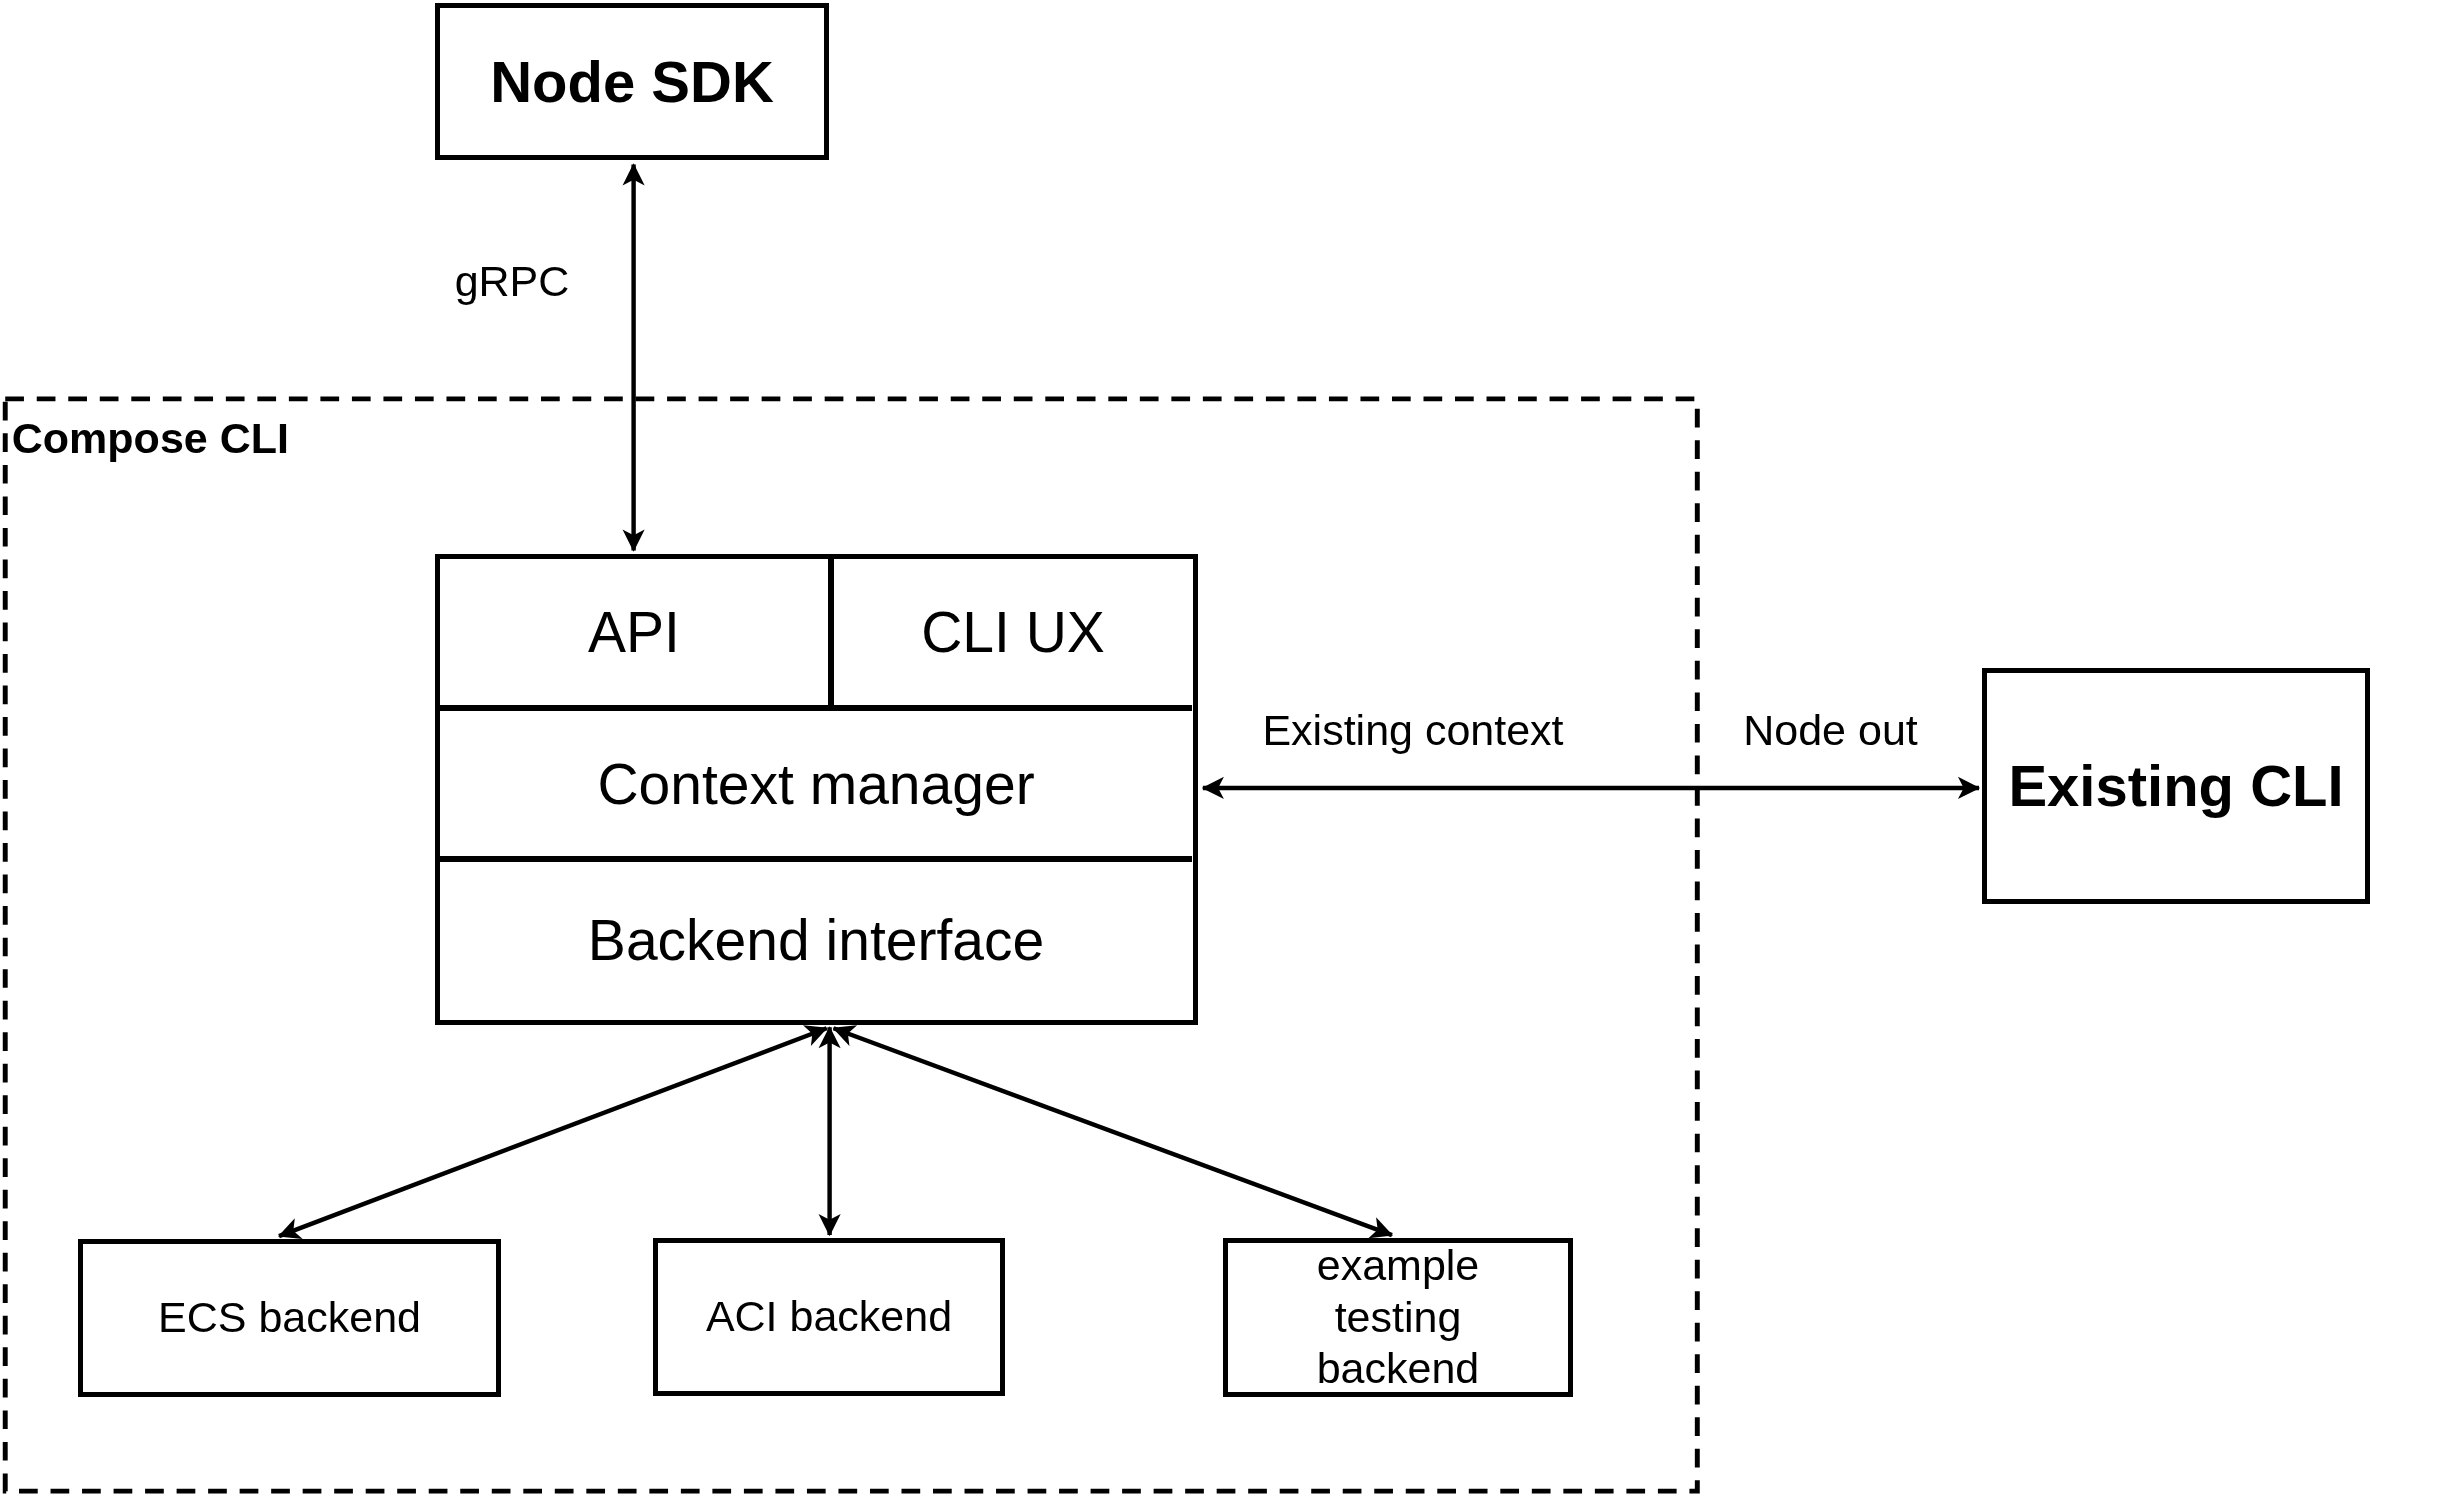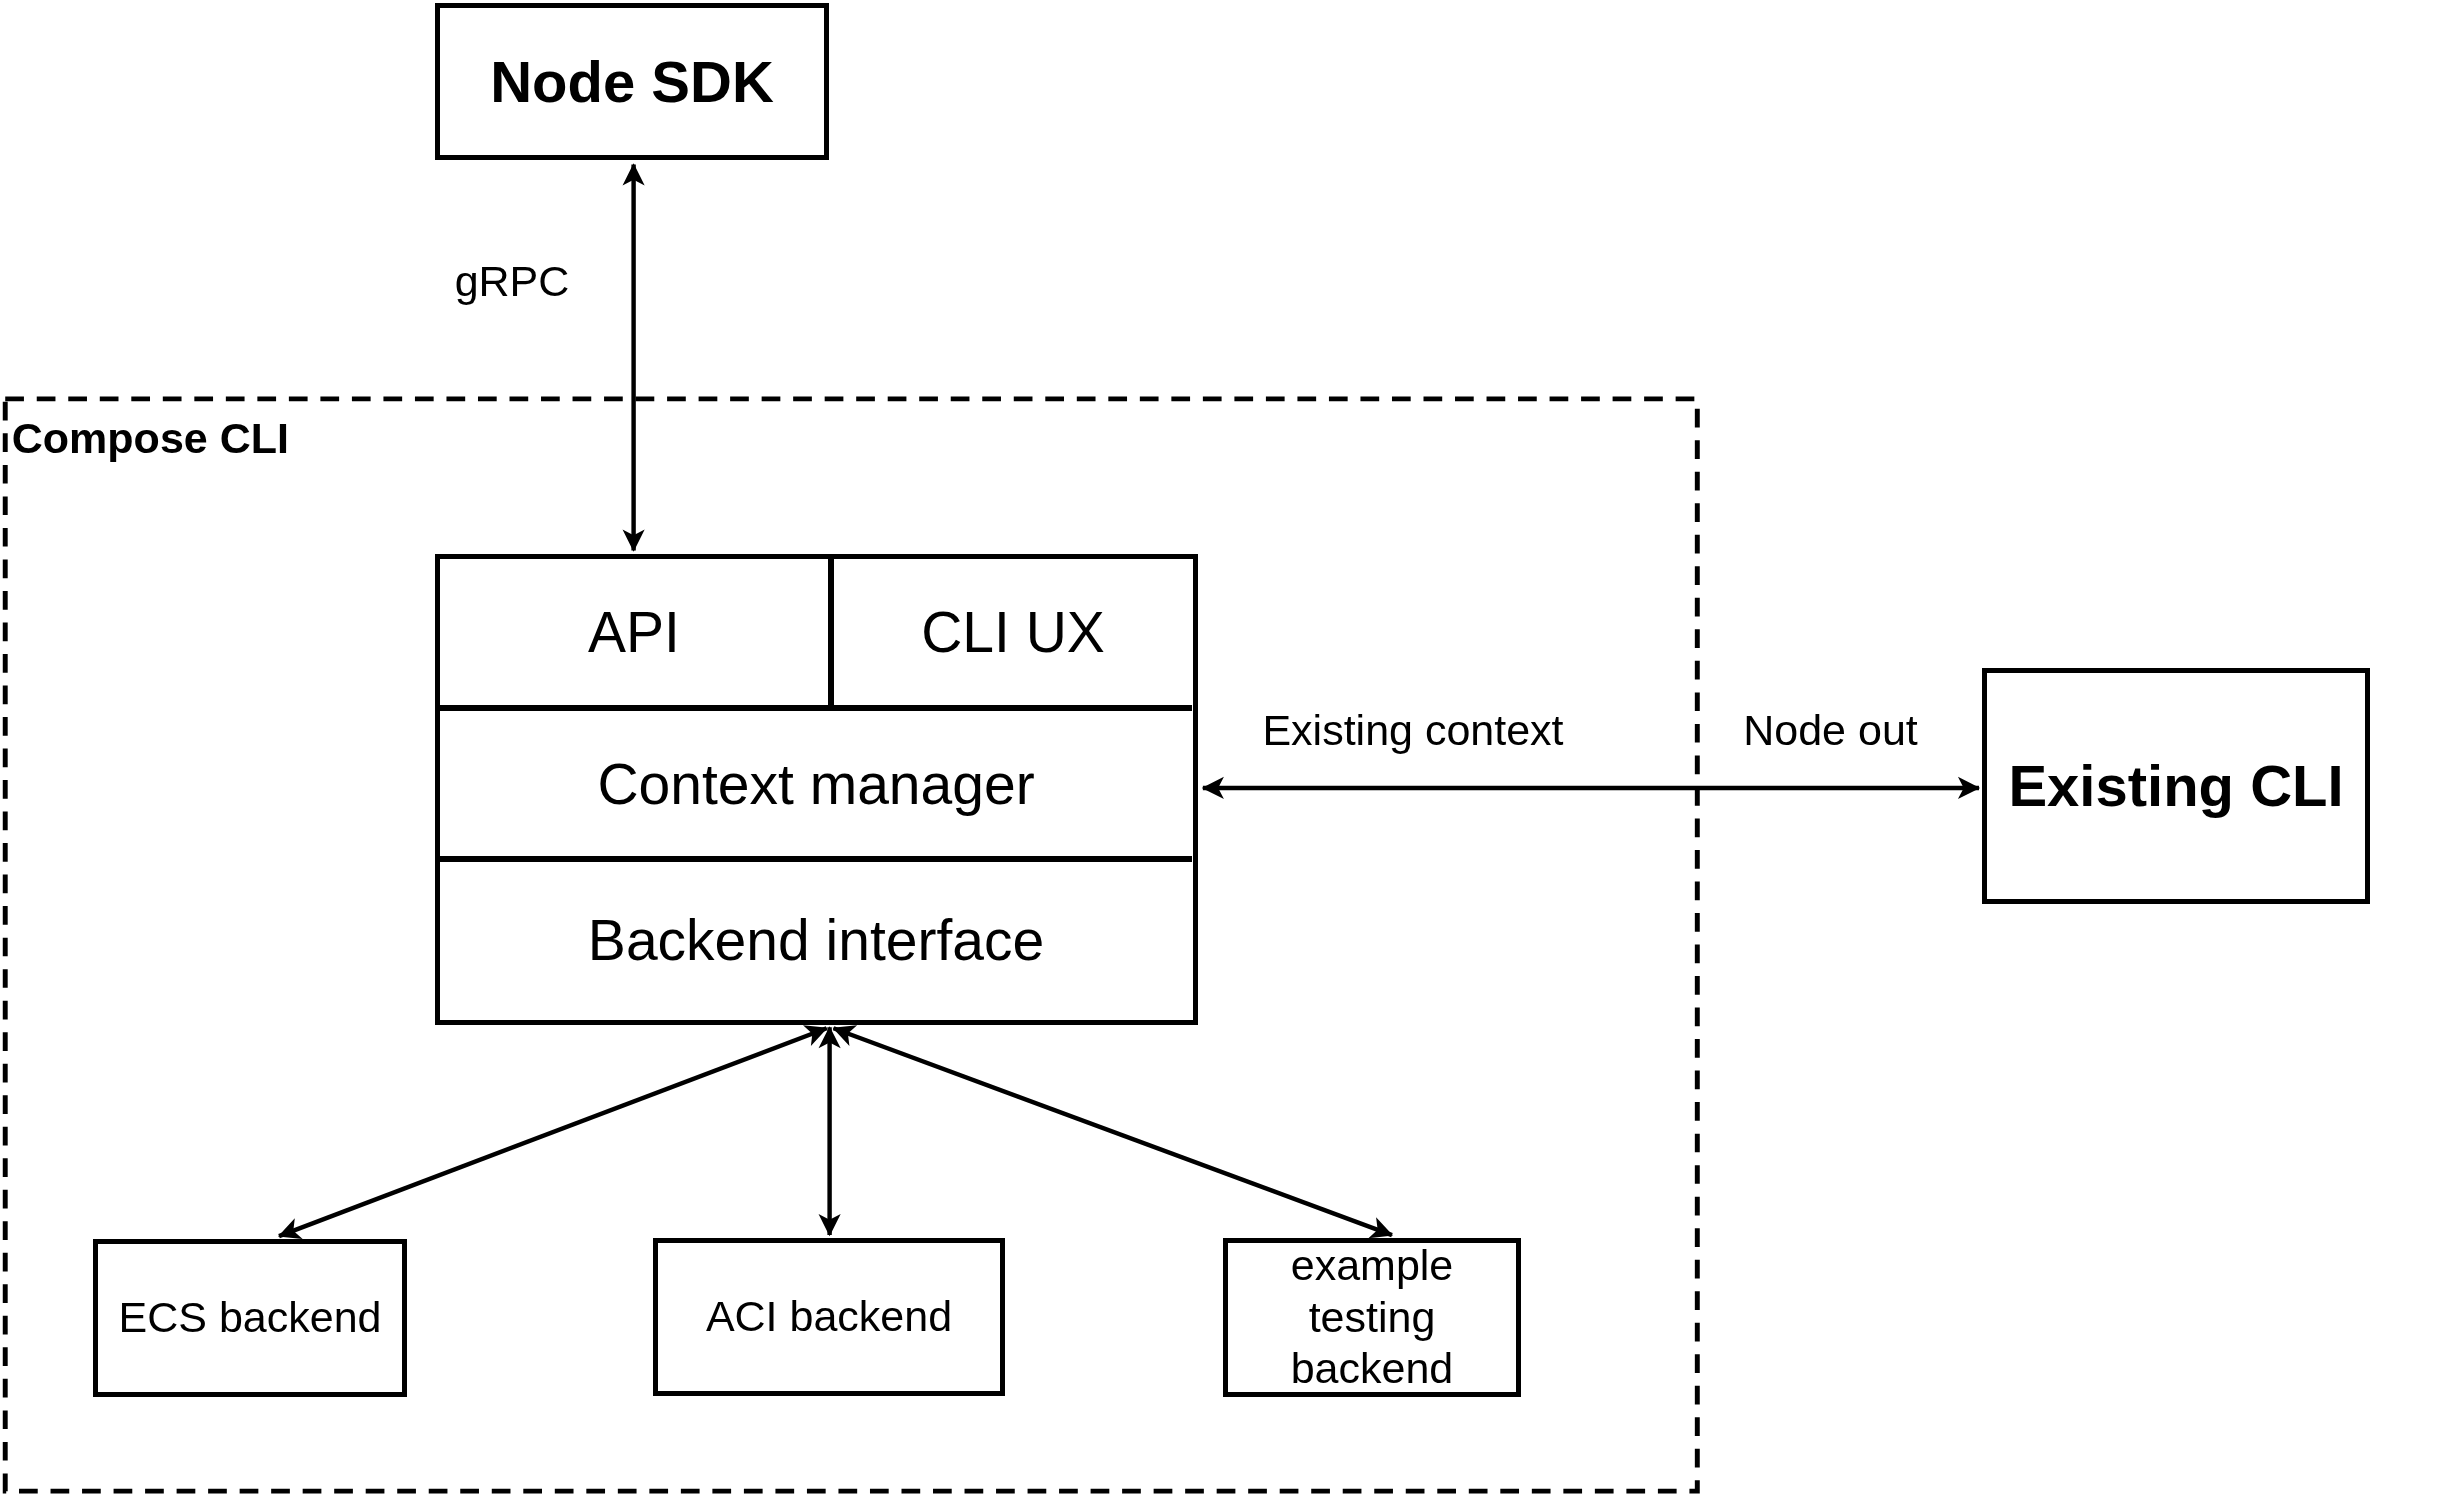--- a/index.html
+++ b/index.html
@@ -98,24 +98,24 @@
     </div>
   </div>
 
   <div class="label" style="left:1216px; top:705px; width:394px; height:51px;">Existing context</div>
   <div class="label" style="left:1732px; top:705px; width:197px; height:51px;">Node out</div>
 
   <div class="box bold" style="left:1982px; top:668px; width:388px; height:236px;">
     <span>Existing CLI</span>
   </div>
 
-  <div class="box" style="left:93px; top:1239px; width:314px; height:158px;">
+  <div class="box" style="left:78px; top:1239px; width:423px; height:158px;">
     <span>ECS backend</span>
   </div>
   <div class="box" style="left:653px; top:1238px; width:352px; height:158px;">
     <span>ACI backend</span>
   </div>
-  <div class="box" style="left:1223px; top:1238px; width:298px; height:159px; padding:0 29.6px;">
+  <div class="box" style="left:1223px; top:1238px; width:350px; height:159px; padding:0 29.6px;">
     <span>example testing backend</span>
   </div>
 
 </div>
 
 
 </body></html>

